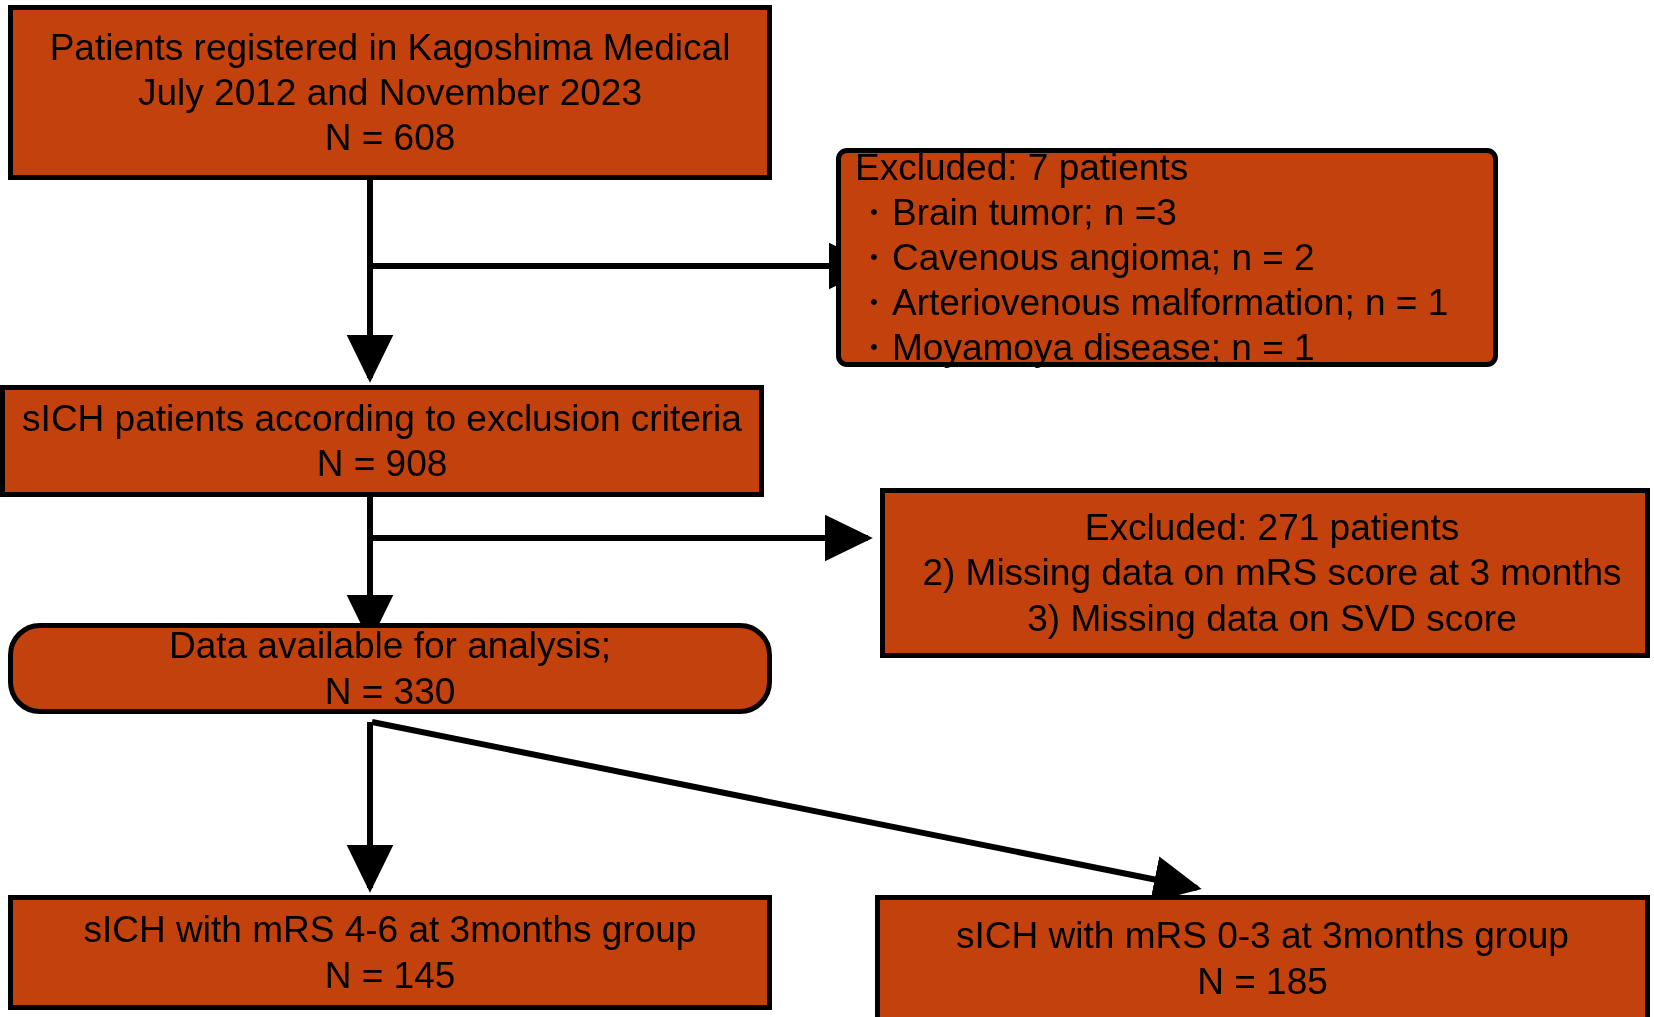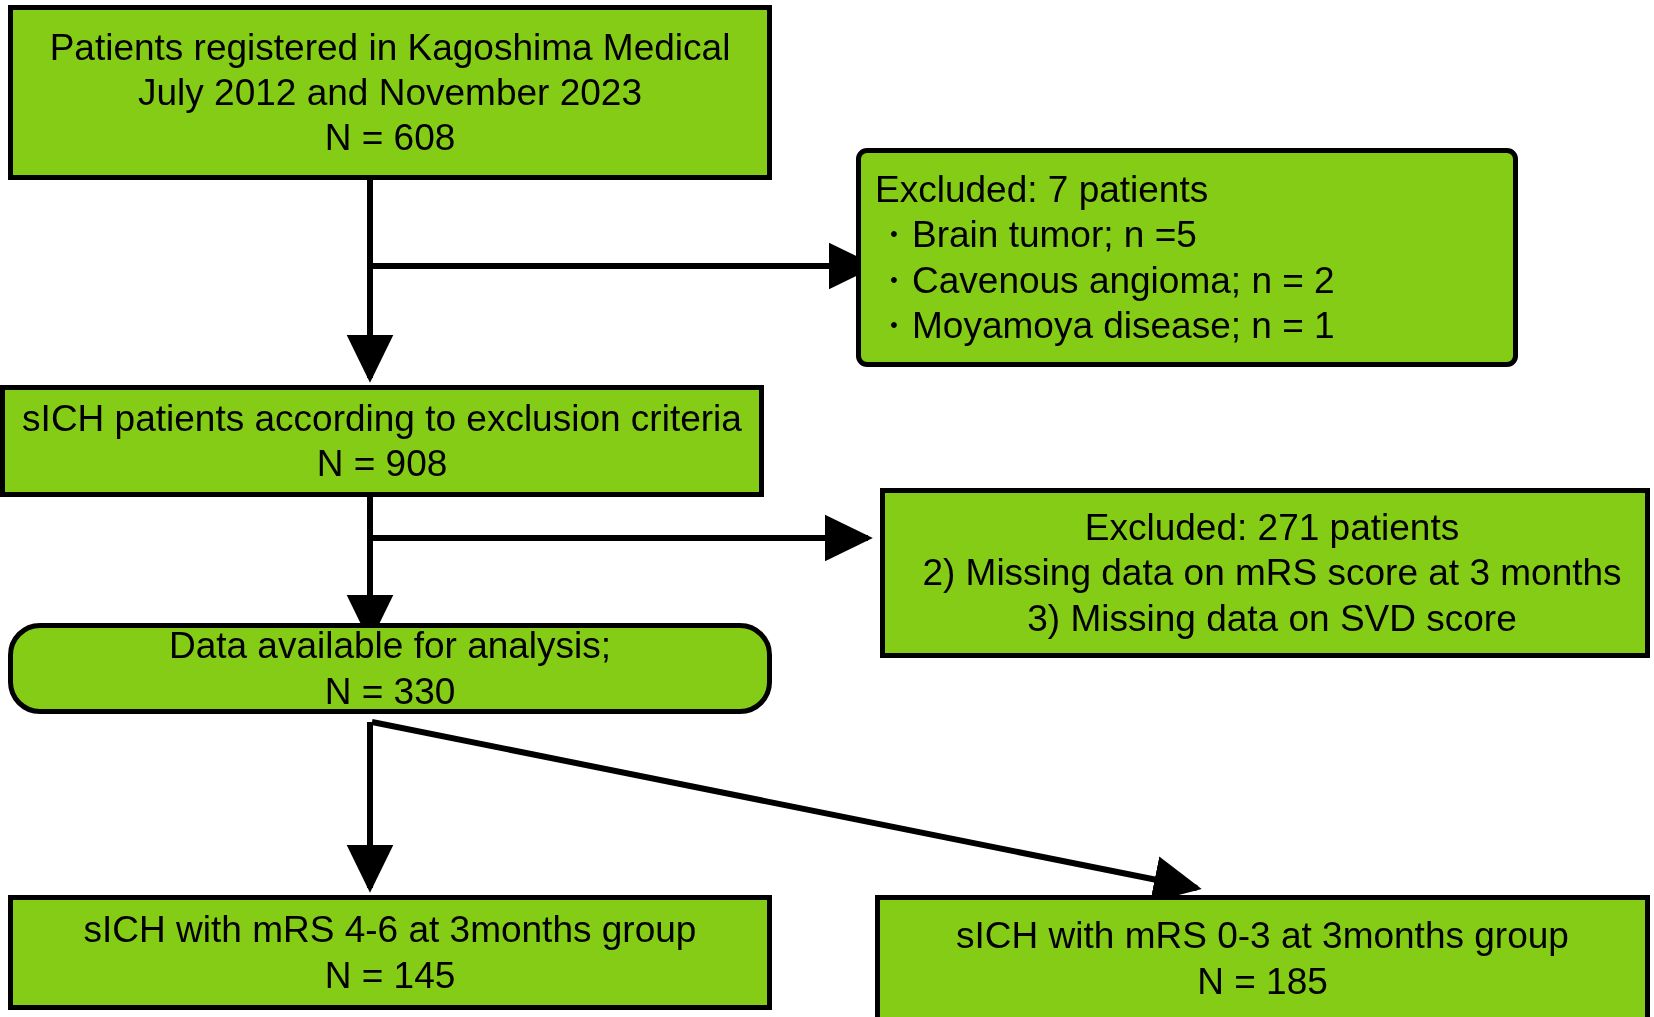--- a/index.html
+++ b/index.html
@@ -13,21 +13,21 @@
     height: 1017px;
     background: #ffffff;
     font-family: "Liberation Sans", sans-serif;
     color: #000000;
     overflow: hidden;
   }
   .box {
     position: absolute;
     box-sizing: border-box;
     border: 5px solid #000000;
-    background: #84cc16;
+    background: #c2410c;
     display: flex;
     flex-direction: column;
     justify-content: center;
   }
   .box.center { align-items: center; text-align: center; }
   .box.left   { align-items: flex-start; text-align: left; }
   .line {
     font-size: 37px;
     line-height: 1.22;
     white-space: pre;
@@ -67,24 +67,25 @@
 
     <line x1="372" y1="722" x2="1197" y2="888" stroke="#000000" stroke-width="6" marker-end="url(#ah)"></line>
   </svg>
 
   <div class="box center" style="left:8px; top:5px; width:764px; height:175px;">
     <span class="line">Patients registered in Kagoshima Medical</span>
     <span class="line">July 2012 and November 2023</span>
     <span class="line">N = 608</span>
   </div>
 
-  <div class="box left" style="left:856px; top:148px; width:662px; height:219px;border-radius:11px;">
+  <div class="box left" style="left:836px; top:148px; width:662px; height:219px;border-radius:11px;">
     <span class="line">Excluded: 7 patients</span>
-    <span class="line bullet-line">・Brain tumor; n =5</span>
+    <span class="line bullet-line">・Brain tumor; n =3</span>
     <span class="line bullet-line">・Cavenous angioma; n = 2</span>
+    <span class="line bullet-line">・Arteriovenous malformation; n = 1</span>
     <span class="line bullet-line">・Moyamoya disease; n = 1</span>
   </div>
 
   <div class="box center" style="left:0; top:385px; width:764px; height:112px;">
     <span class="line">sICH patients according to exclusion criteria</span>
     <span class="line">N = 908</span>
   </div>
 
   <div class="box left" style="left:880px; top:488px; width:770px; height:170px;align-items:center;">
     <span class="line">Excluded: 271 patients</span>

